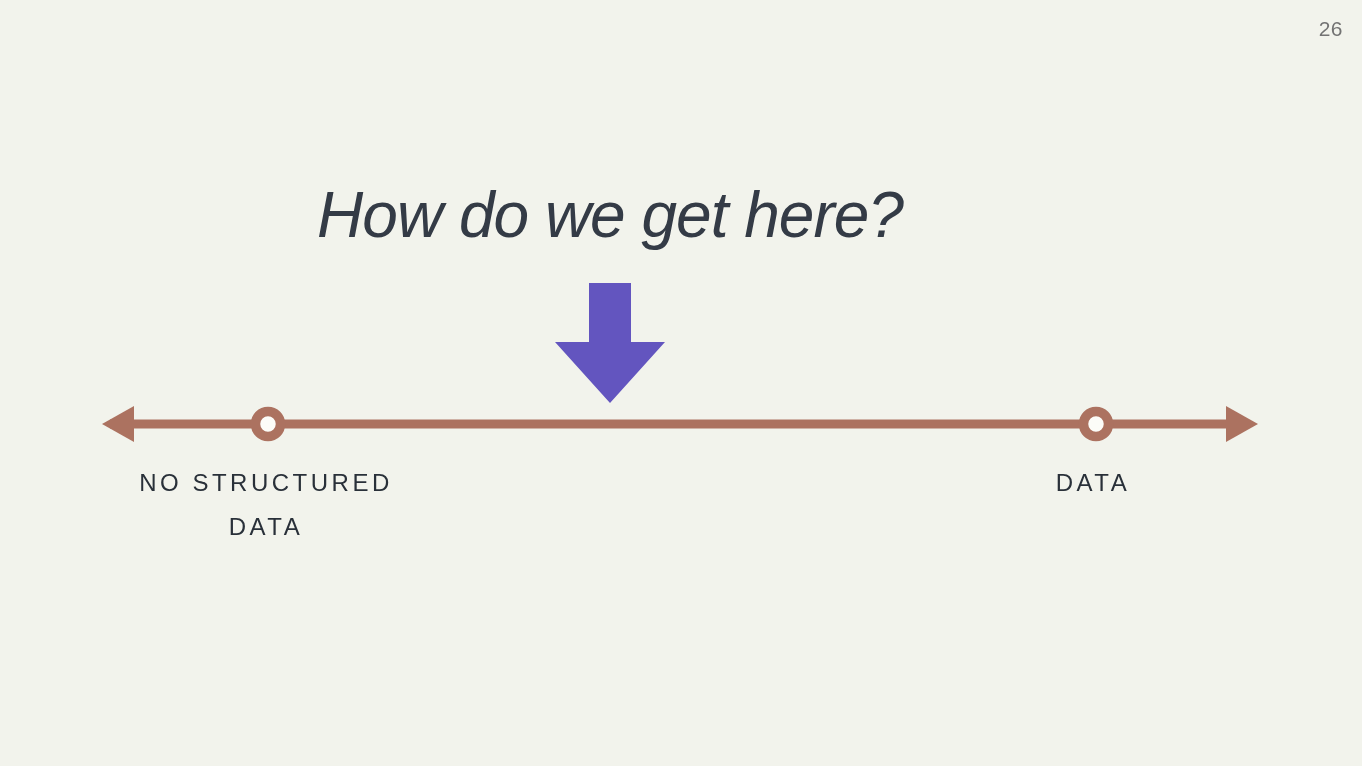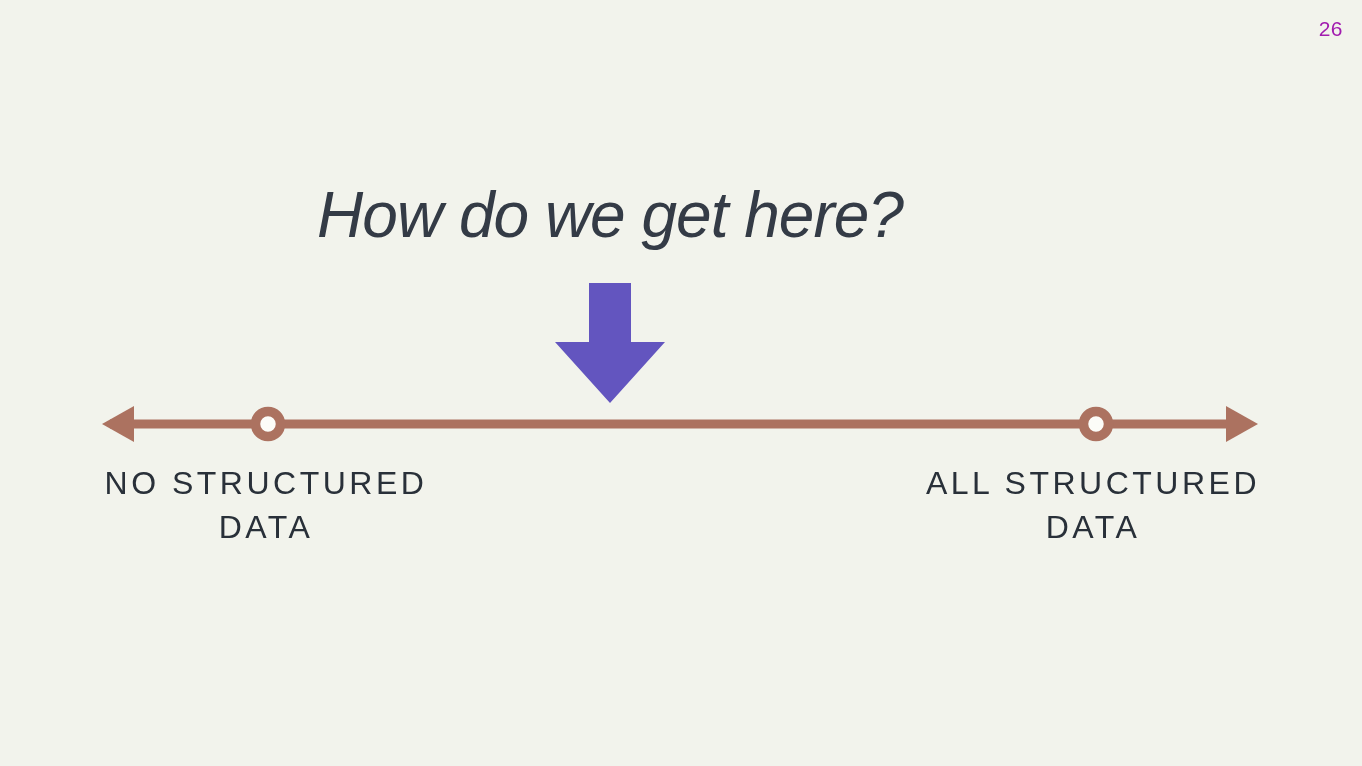--- a/index.html
+++ b/index.html
@@ -15,21 +15,21 @@
     width: 1362px;
     height: 766px;
     background: #F2F3EC;
     overflow: hidden;
   }
   .page-number {
     position: absolute;
     top: 17px;
     right: 19px;
     font-size: 21px;
-    color: #a21caf;
+    color: #737373;
     letter-spacing: 0.5px;
   }
   .slide-title {
     position: absolute;
     top: 183px;
     left: 610px;
     transform: translateX(-50%);
     font-size: 64px;
     line-height: 64px;
     letter-spacing: -1px;
@@ -41,21 +41,21 @@
     position: absolute;
     inset: 0;
     pointer-events: none;
   }
   .axis-label {
     position: absolute;
     top: 461px;
     transform: translateX(-50%);
     width: 420px;
     text-align: center;
-    font-size: 32px;
+    font-size: 24px;
     line-height: 44px;
     letter-spacing: 3.5px;
     color: #293039;
   }
   .axis-label.left  { left: 266px; }
   .axis-label.right { left: 1093px; }
 </style>
 </head>
 <body>
 
@@ -79,17 +79,16 @@
 
     <circle cx="1096" cy="424" r="12.5" stroke-width="9.5" stroke="#AC7260" fill="#FCFCF8"></circle>
   </svg>
 
   <div class="axis-label left">
     <div>NO STRUCTURED</div>
     <div>DATA</div>
   </div>
 
   <div class="axis-label right">
-    <div>ALL STRUCTURED</div>
     <div>DATA</div>
   </div>
 
 </div>
 
 </body></html>

